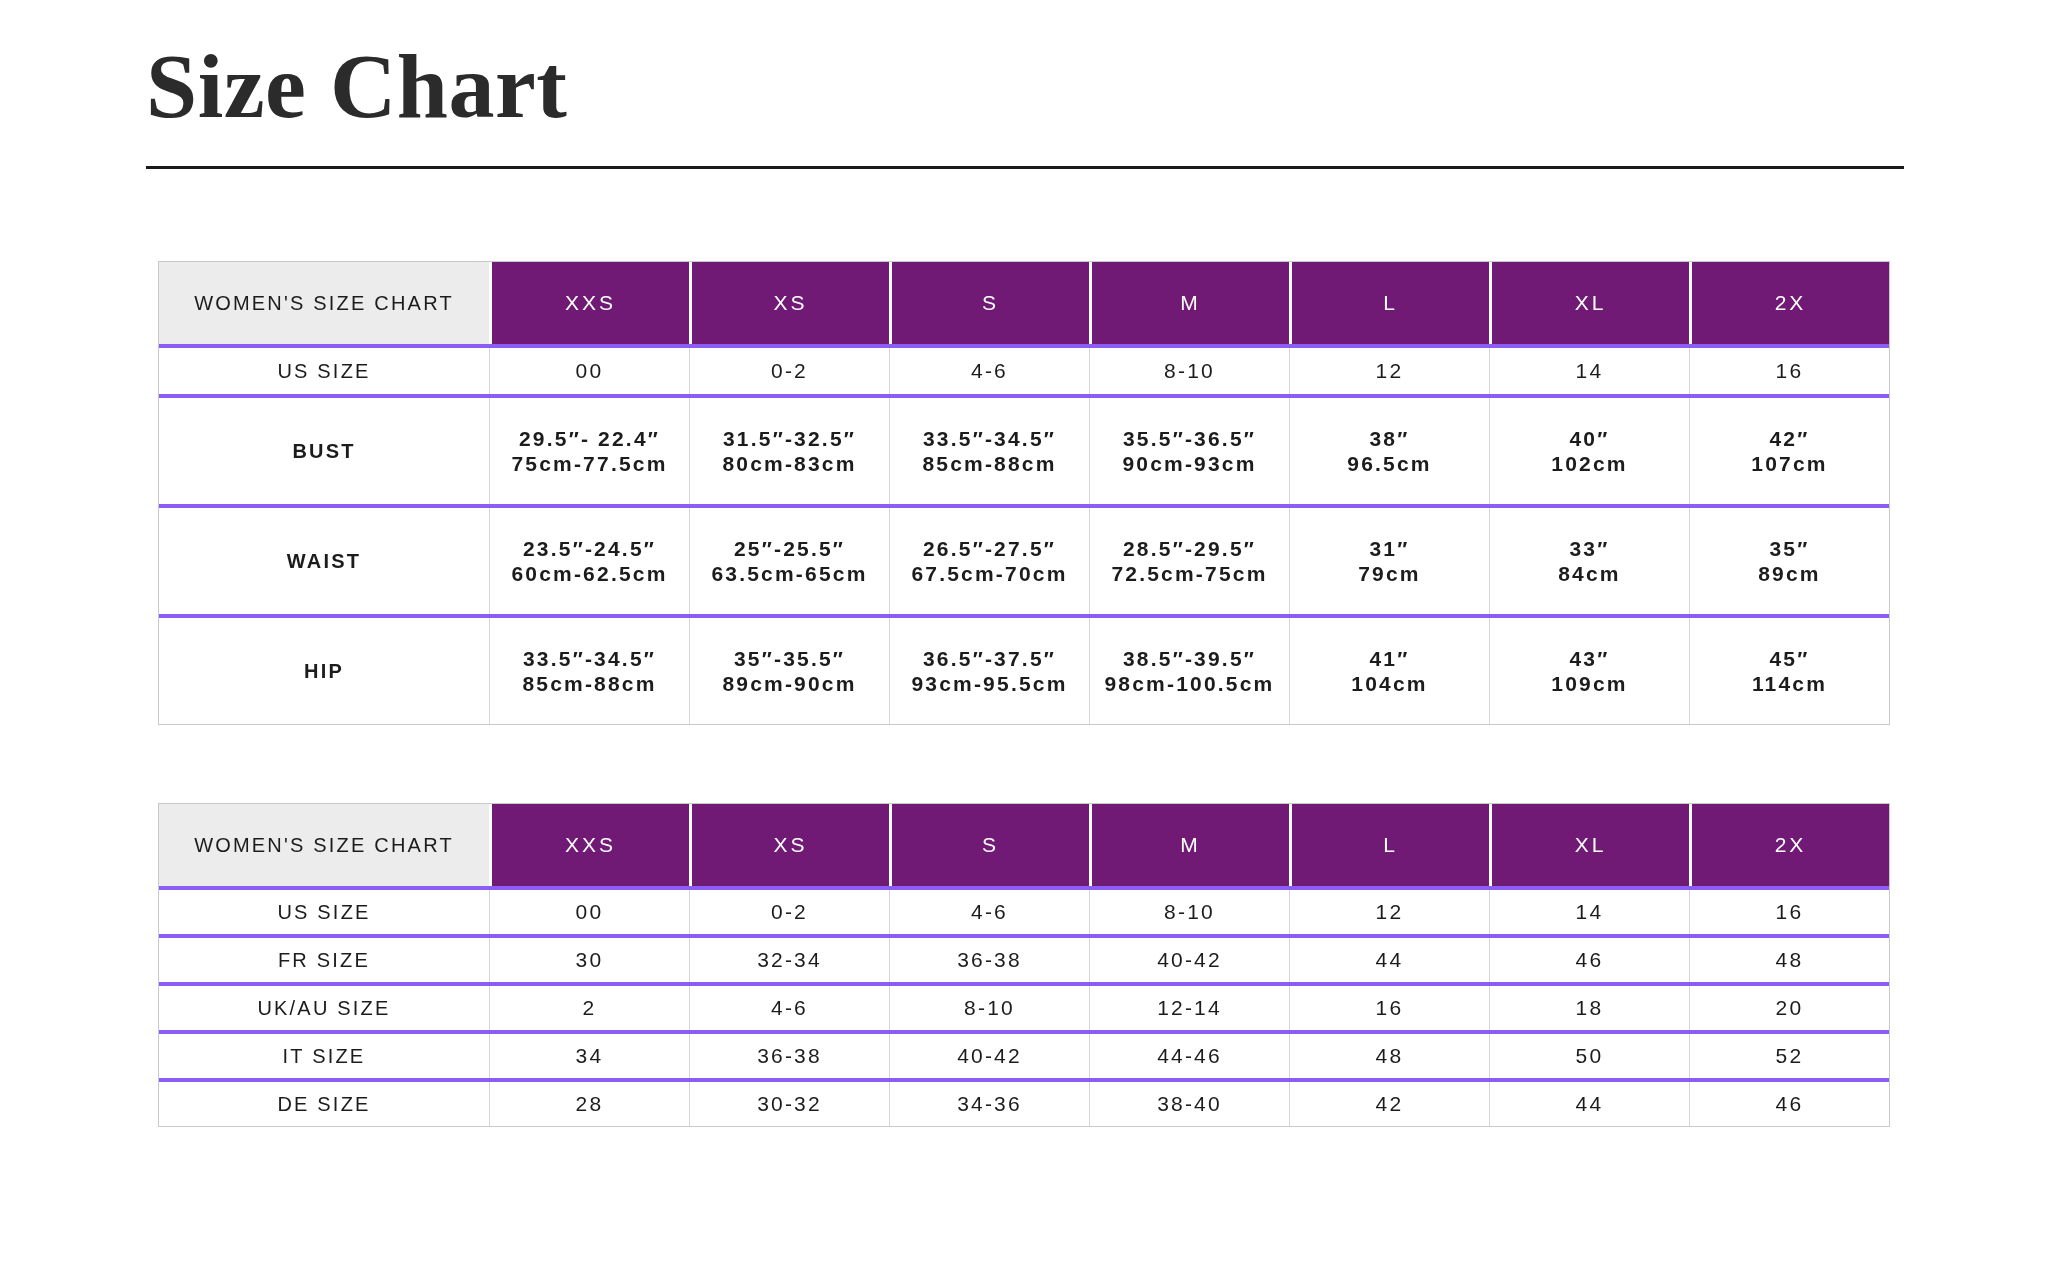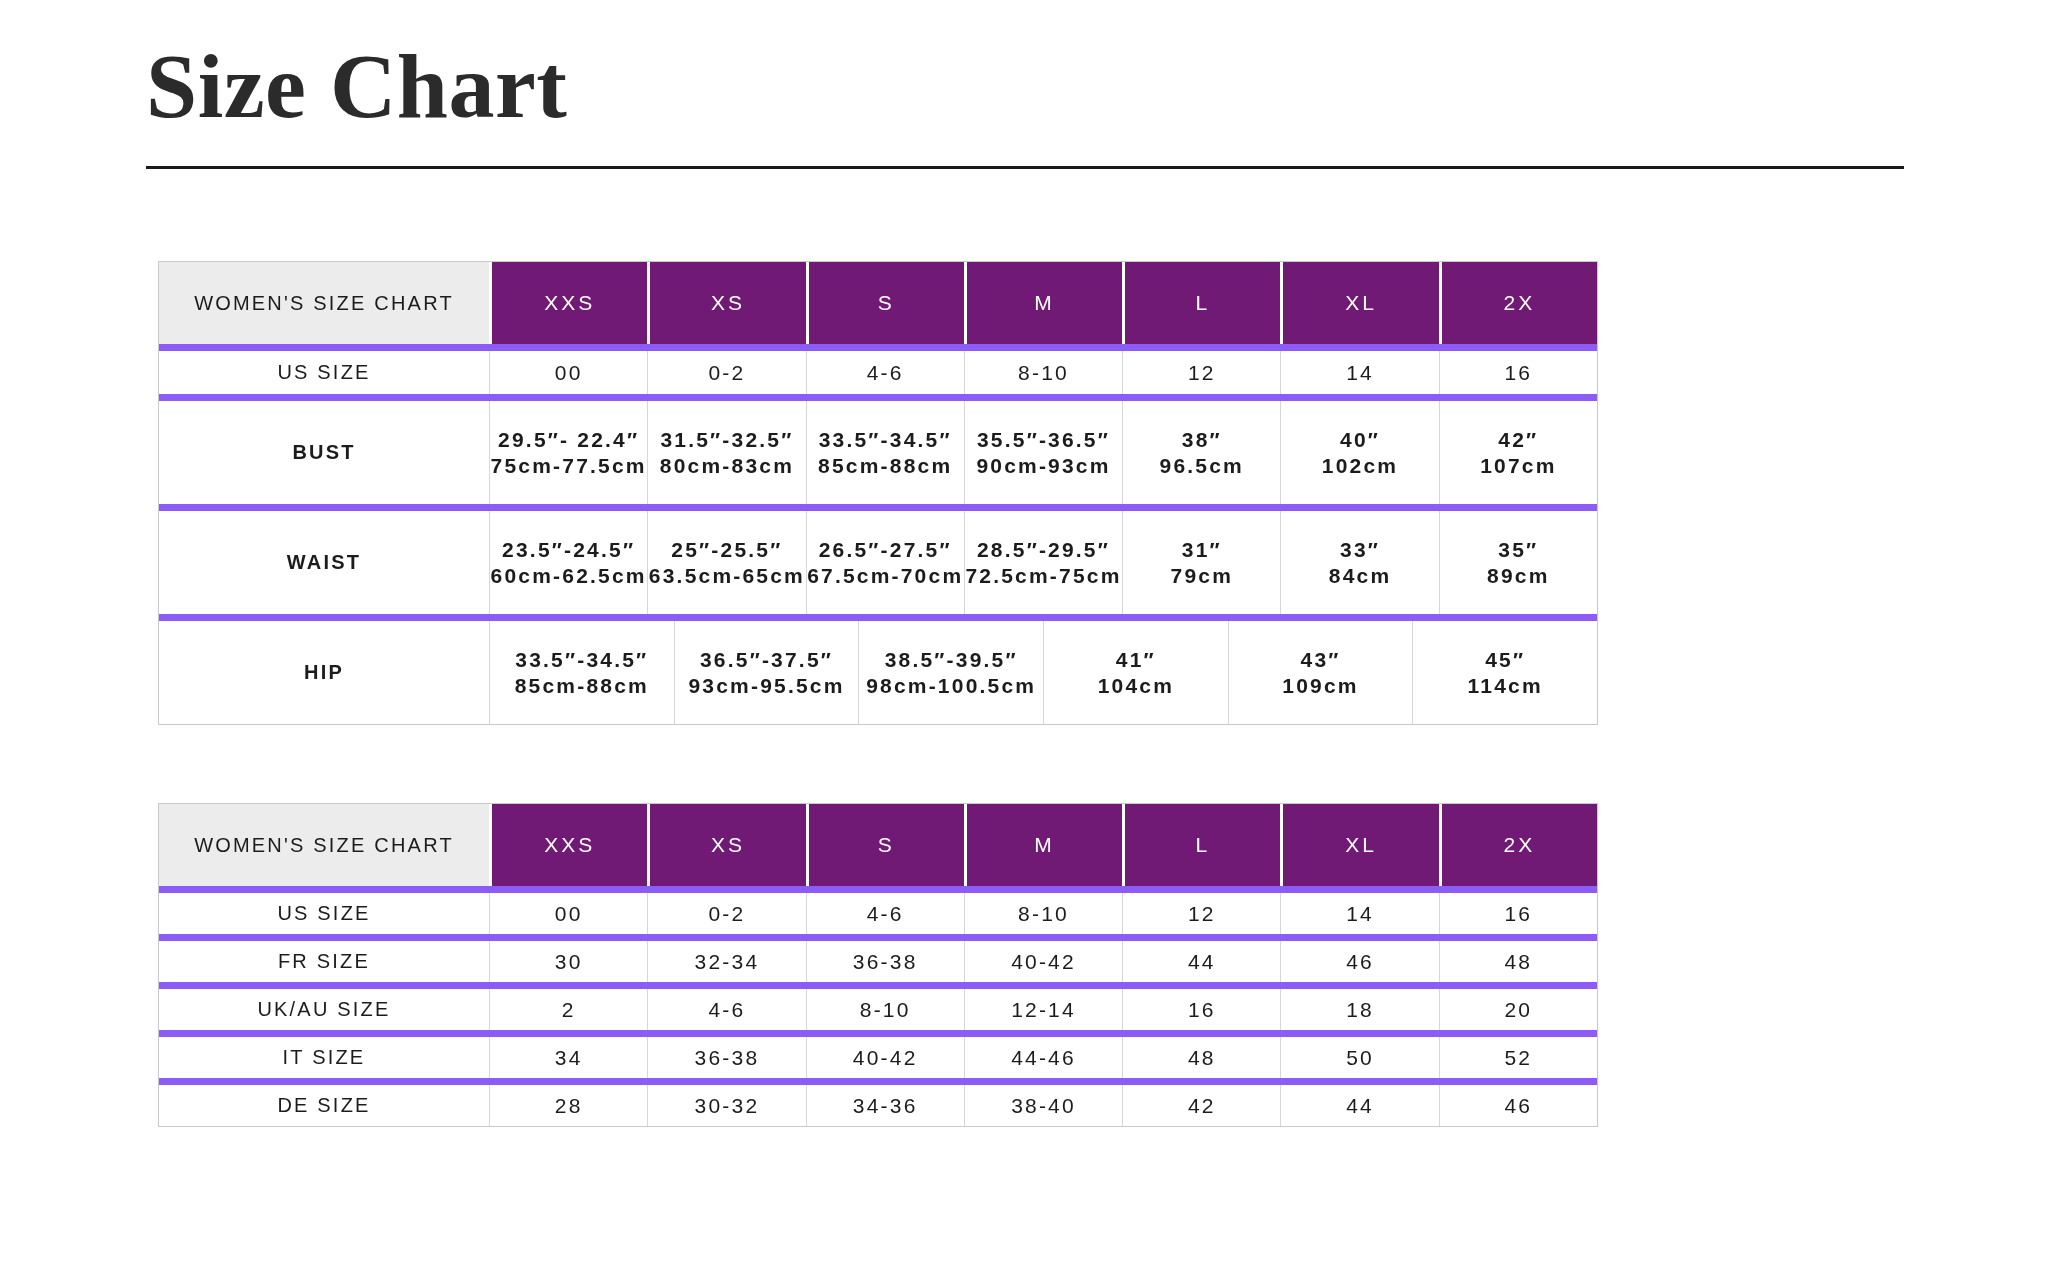--- a/index.html
+++ b/index.html
@@ -30,33 +30,33 @@
     position: absolute;
     left: 146px;
     top: 166px;
     width: 1758px;
     height: 3px;
     background: #1a1a1a;
   }
   .size-table {
     position: absolute;
     left: 158px;
-    width: 1440px;
+    width: 1732px;
     border: 1px solid #c9c9c9;
     background: #ffffff;
   }
   .t1 { top: 261px; }
   .t2 { top: 803px; }
 
   .row { display: flex; width: 100%; }
   .row.header { height: 82px; }
   .t1 .row.body { height: 50px; }
   .t1 .row.body.two-line { height: 110px; font-weight: bold; }
   .t2 .row.body { height: 48px; }
-  .row.body { border-top: 7px solid #8b5cf6; }
+  .row.body { border-top: 4px solid #8b5cf6; }
 
   .cell {
     display: flex;
     flex-direction: column;
     align-items: center;
     justify-content: center;
     text-align: center;
     min-width: 0;
   }
   .corner {
@@ -195,20 +195,24 @@
           <span class="line">89cm</span>
         </div>
       </div>
       <div class="row body two-line">
         <div class="cell rowlabel">HIP</div>
         <div class="cell val">
           <span class="line">33.5″-34.5″</span>
           <span class="line">85cm-88cm</span>
         </div>
         <div class="cell val">
+          <span class="line">35″-35.5″</span>
+          <span class="line">89cm-90cm</span>
+        </div>
+        <div class="cell val">
           <span class="line">36.5″-37.5″</span>
           <span class="line">93cm-95.5cm</span>
         </div>
         <div class="cell val">
           <span class="line">38.5″-39.5″</span>
           <span class="line">98cm-100.5cm</span>
         </div>
         <div class="cell val">
           <span class="line">41″</span>
           <span class="line">104cm</span>

